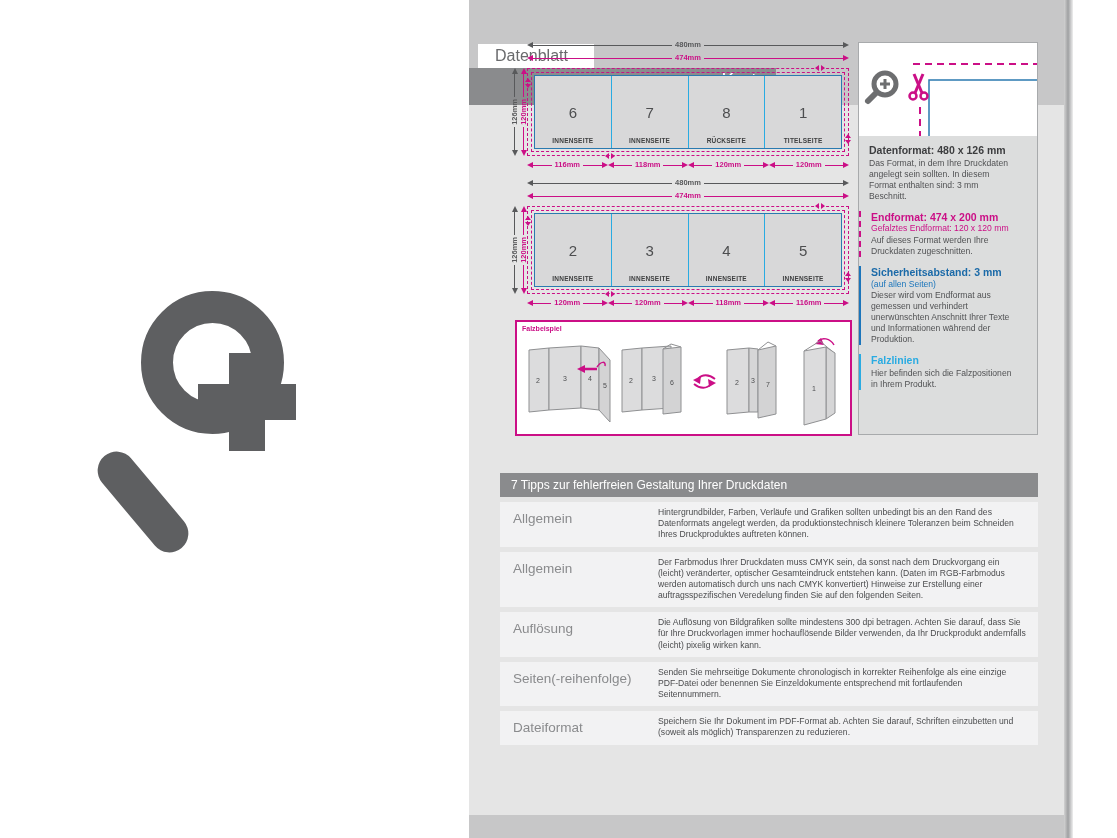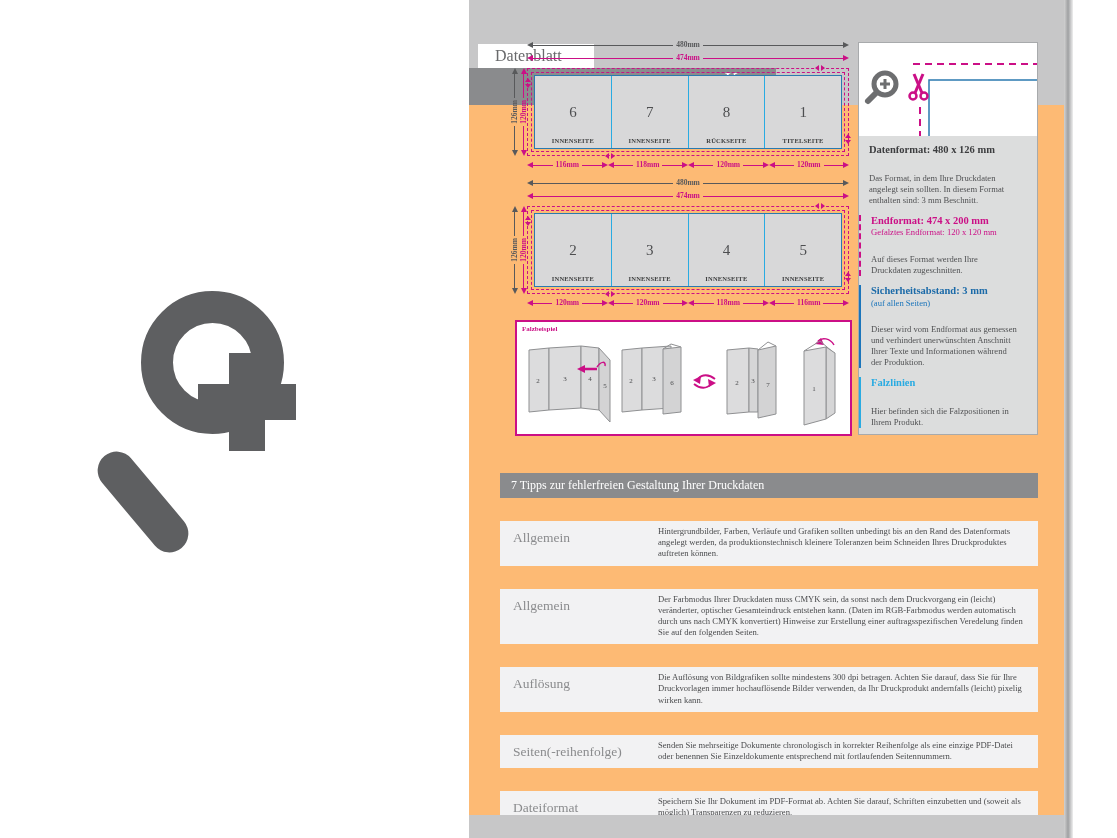--- a/index.html
+++ b/index.html
@@ -14,21 +14,21 @@
   
   .mag-big{position:absolute;left:80px;top:280px;width:300px;height:300px;}
   .mag-ring{position:absolute;left:61px;top:11px;width:143px;height:143px;
     border:32px solid #5e5f61;border-radius:50%;}
   .mag-handle{position:absolute;left:3px;top:203px;width:120px;height:38px;
     background:#5e5f61;border-radius:19px;transform:rotate(50deg);}
   .mag-plus-h{position:absolute;left:118px;top:104px;width:98px;height:36px;background:#5e5f61;}
   .mag-plus-v{position:absolute;left:149px;top:73px;width:36px;height:98px;background:#5e5f61;}
 
   
-  .page{position:absolute;left:469px;top:0;width:595px;height:838px;background:#fdba74;font-family:Liberation Serif, serif;}
+  .page{position:absolute;left:469px;top:0;width:595px;height:838px;background:#e5e5e5;}
   .scroll-edge{position:absolute;left:1064px;top:0;width:9px;height:838px;
     background:linear-gradient(to right,#d2d2d2,#9fa0a2 45%,#efefef);}
   .header-block{position:absolute;left:0;top:0;width:100%;height:105px;background:var(--hdrgray);}
   .tab{position:absolute;left:9px;top:44px;width:116px;height:24px;background:#fff;
     color:#696a6c;font-size:16px;display:flex;align-items:center;padding-left:17px;}
   .darkbar{position:absolute;left:0;top:68px;width:307px;height:37px;background:var(--bargray);
     color:#fff;text-align:right;padding:2px 9px 0 0;}
   .darkbar .title{font-size:19px;line-height:20px;}
   .darkbar .subtitle{font-size:8.5px;margin-top:2px;}
   .footer-strip{position:absolute;left:0;bottom:0;width:100%;height:23px;background:var(--hdrgray);}
@@ -81,26 +81,26 @@
   .info-visual{height:93px;background:#fff;}
   .info-text{padding:8px 19px 8px 0;}
   .iblock{padding-left:10px;margin-bottom:9px;}
   .iblock.accent-end{border-left:2px dashed var(--mag);}
   .iblock.accent-safe{border-left:2px solid var(--safety);}
   .iblock.accent-fold{border-left:2px solid var(--cyan);}
   .ititle{font-size:10.5px;font-weight:700;color:#3c3d3f;line-height:1.2;}
   .ititle.mag{color:var(--mag);} .ititle.safe{color:#1b6aa8;} .ititle.fold{color:var(--cyan);}
   .isub{font-size:8.6px;color:var(--mag);line-height:1.25;}
   .isub.safe{color:var(--safety);}
-  .ibody{font-size:8.6px;color:#515254;line-height:1.28;margin-top:16px;}
+  .ibody{font-size:8.6px;color:#515254;line-height:1.28;margin-top:1px;}
 
   
   .tips{position:absolute;left:31px;top:473px;width:538px;}
   .tips-header{background:var(--bargray);color:#fff;font-size:12px;padding:5px 11px;}
-  .tip-row{display:flex;background:#f2f2f3;margin-top:23px;}
+  .tip-row{display:flex;background:#f2f2f3;margin-top:5px;}
   .tip-label{width:158px;min-width:158px;padding:9px 0 8px 13px;font-size:13.5px;color:#8a8b8d;}
   .tip-text{flex:1;padding:5px 12px 6px 0;font-size:8.6px;color:#4b4c4e;line-height:1.3;}
 </style>
 </head>
 <body>
 
 <div id="stage">
 
   <div class="mag-big">
     <div class="mag-handle"></div>

